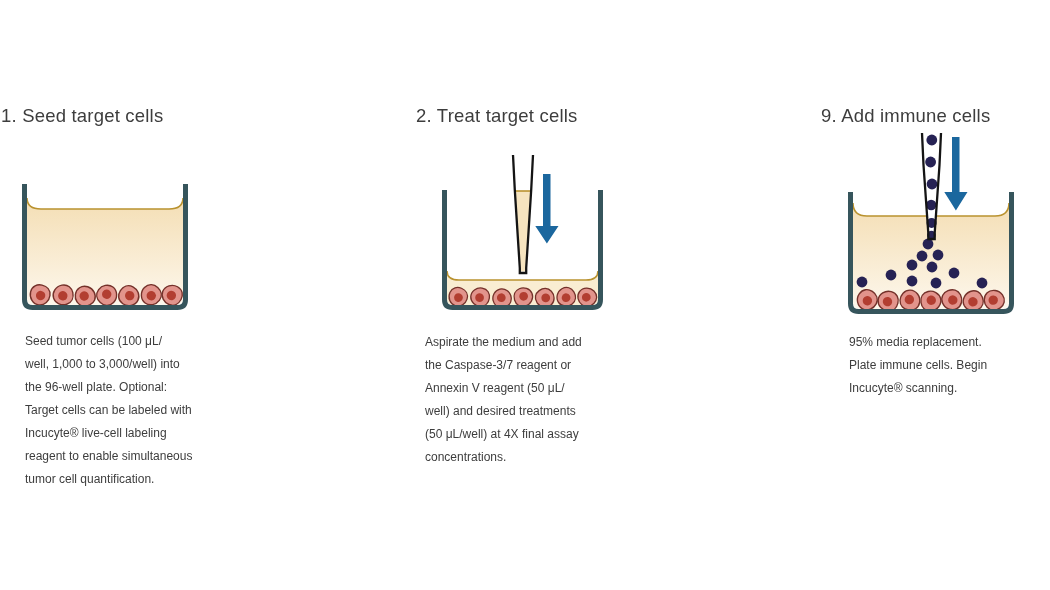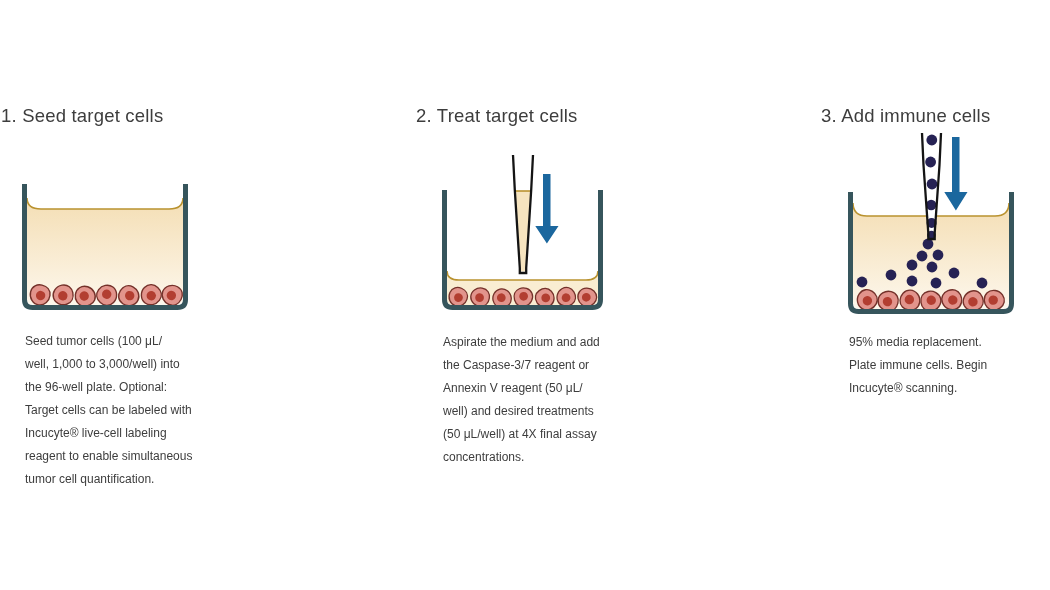--- a/index.html
+++ b/index.html
@@ -95,30 +95,30 @@
       <g>
         <path class="pip-body" d="M75,5 L76.8,40 L81.8,118 L81.8,123 L88.2,123 L88.2,118 L93.2,40 L95,5 Z"></path>
         <path class="pip-fill" d="M77,41 L93,41 L88.2,118 L88.2,121.6 L81.8,121.6 L81.8,118 Z"></path>
         <path class="meniscus" d="M76.9,41 L93.1,41"></path>
         <path class="pip-outline" d="M75,5 L76.8,40 L81.8,118 L81.8,123 L88.2,123 L88.2,118 L93.2,40 L95,5"></path>
       </g>
       <path class="wall" d="M6.5,40 L6.5,149.5 Q6.5,157.5 14.5,157.5 L154.5,157.5 Q162.5,157.5 162.5,149.5 L162.5,40"></path>
       <polygon class="arrow" points="105,24 112.5,24 112.5,76 120.5,76 108.9,93.5 97.3,76 105,76"></polygon>
     </svg>
 
-    <p class="desc" style="left:443px;top:331px;width:260px">Aspirate the medium and add
+    <p class="desc" style="left:425px;top:331px;width:260px">Aspirate the medium and add
 the Caspase-3/7 reagent or
 Annexin V reagent (50 μL/
 well) and desired treatments
 (50 μL/well) at 4X final assay
 concentrations.</p>
   </section>
 
   <section>
-    <h2 class="step-title" style="left:821px;top:104px">3. Add immune cells</h2>
+    <h2 class="step-title" style="left:821px;top:104px">9. Add immune cells</h2>
 
     <svg class="illus" style="left:846px;top:130px" width="170" height="188" viewBox="0 0 170 188" aria-hidden="true">
       <path class="liq" d="M7,73 Q7,86 21,86 L149,86 Q163,86 163,73 L163,172 Q163,179 156,179 L14,179 Q7,179 7,172 Z"></path>
       <path class="meniscus" d="M7,73 Q7,86 21,86 L149,86 Q163,86 163,73"></path>
       <g>
         <circle class="dot" cx="82" cy="114" r="5.4"></circle>
         <circle class="dot" cx="76" cy="126" r="5.4"></circle>
         <circle class="dot" cx="92" cy="125" r="5.4"></circle>
         <circle class="dot" cx="66" cy="135" r="5.4"></circle>
         <circle class="dot" cx="86" cy="137" r="5.4"></circle>

